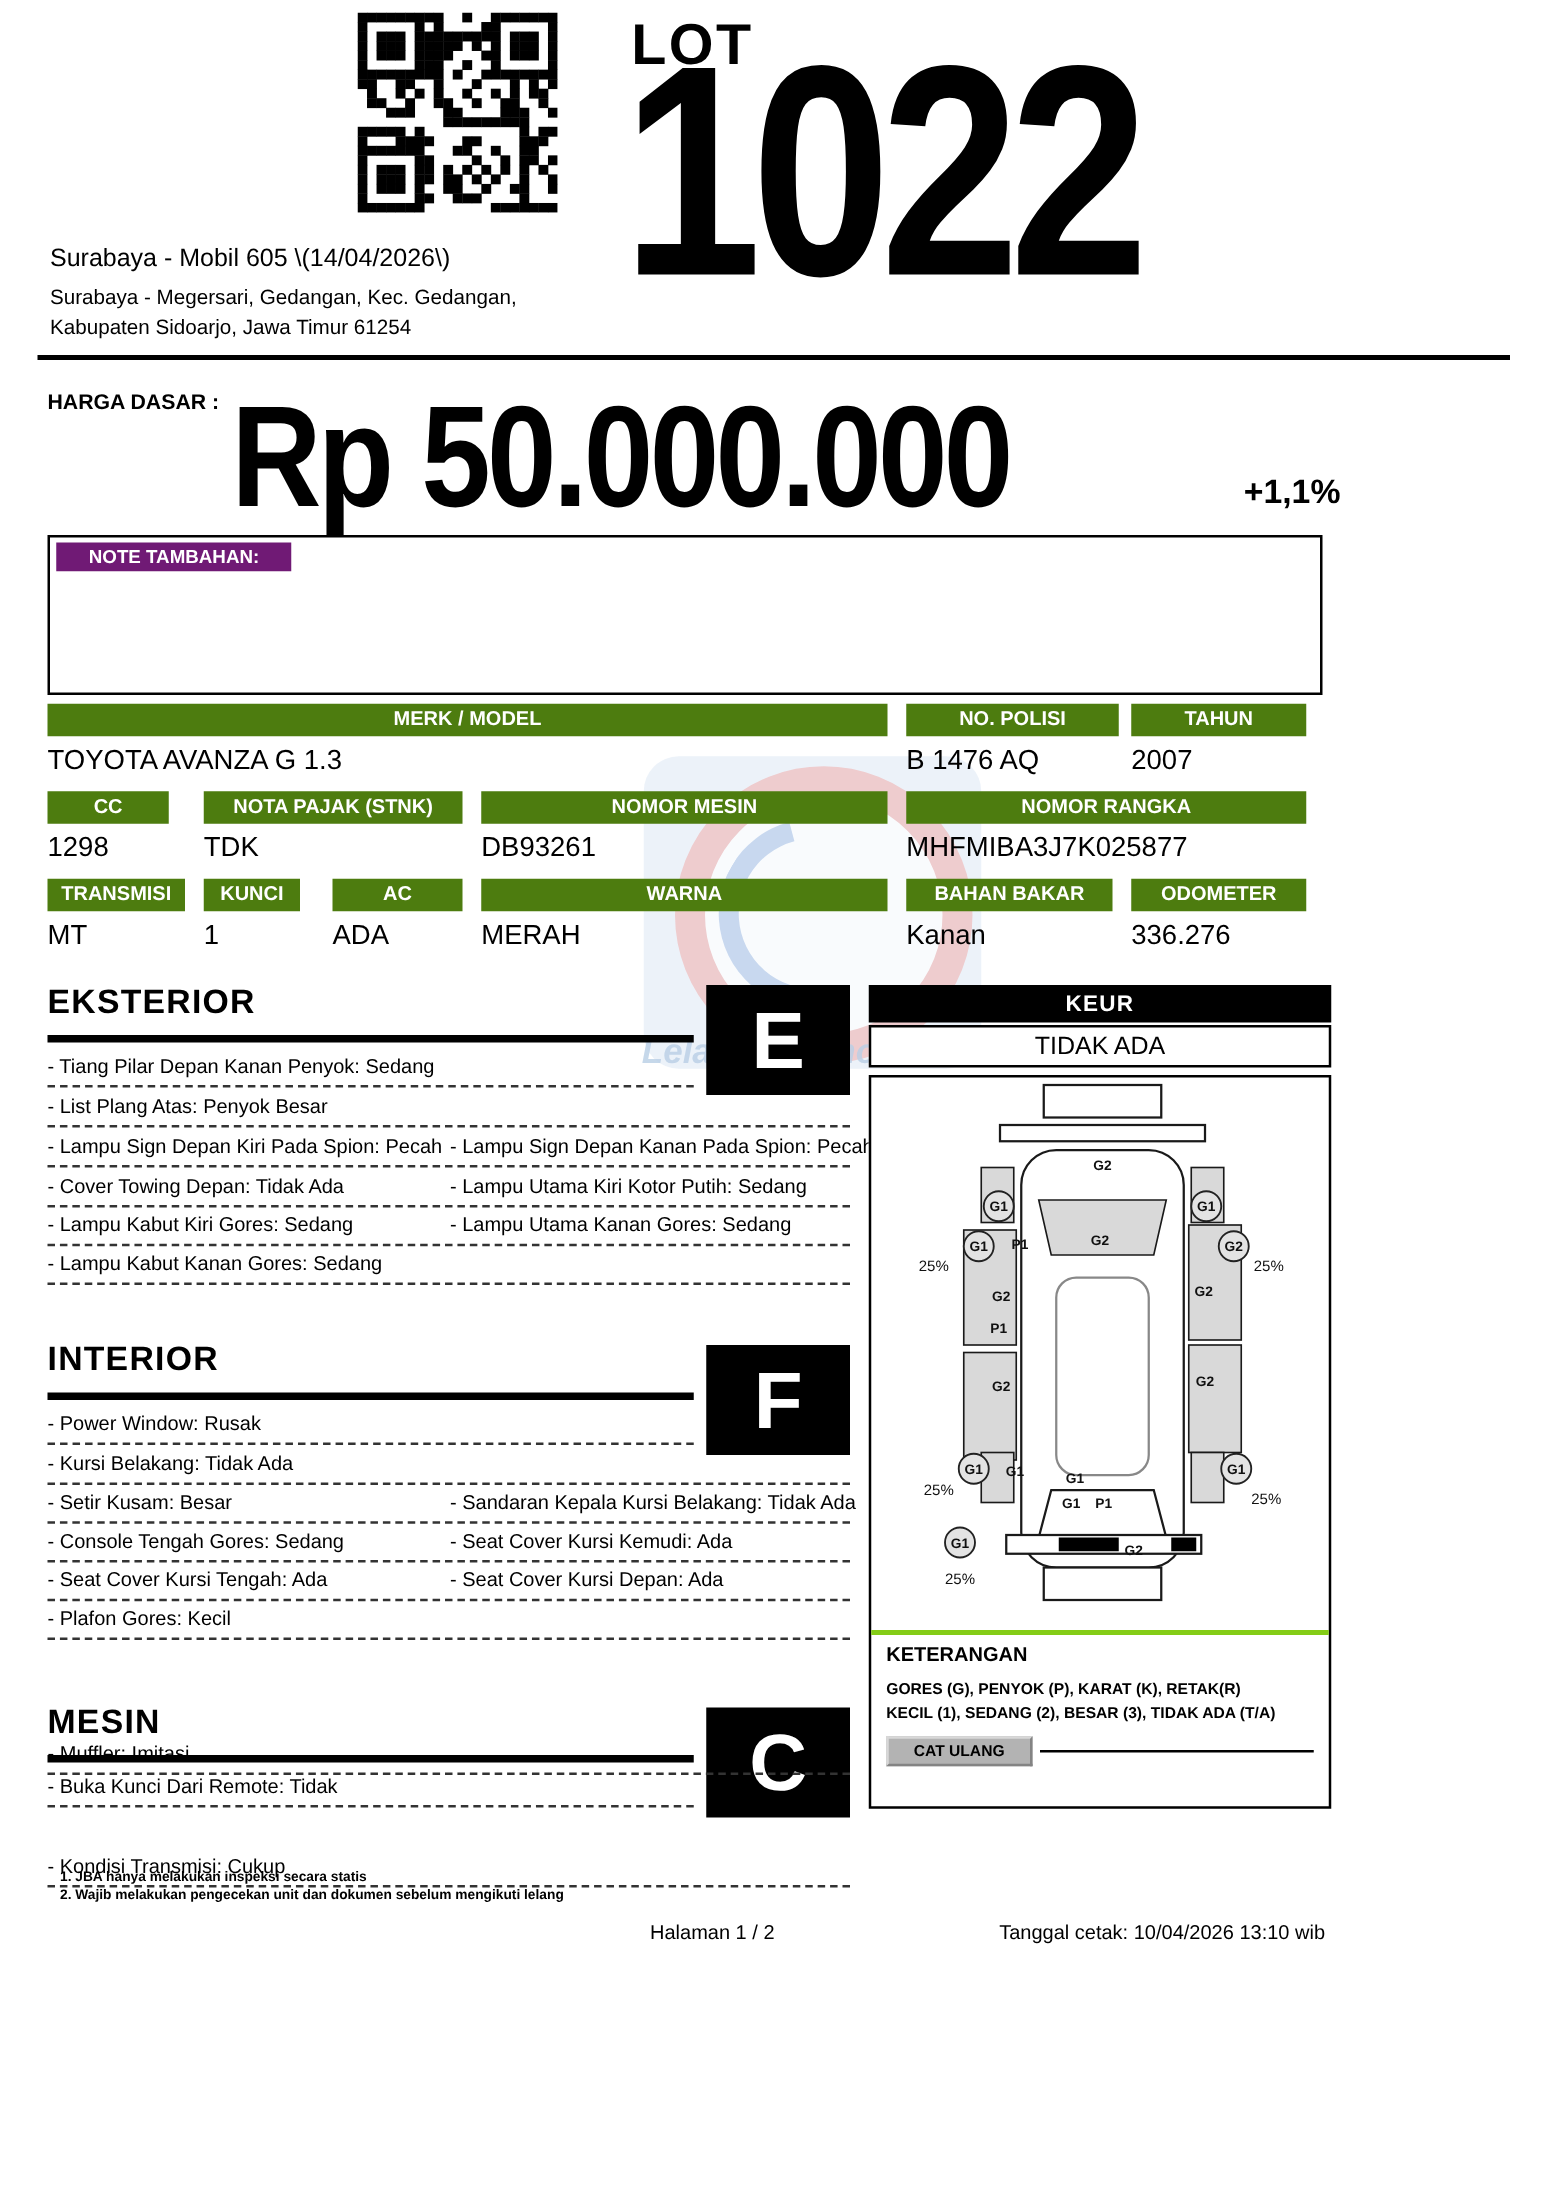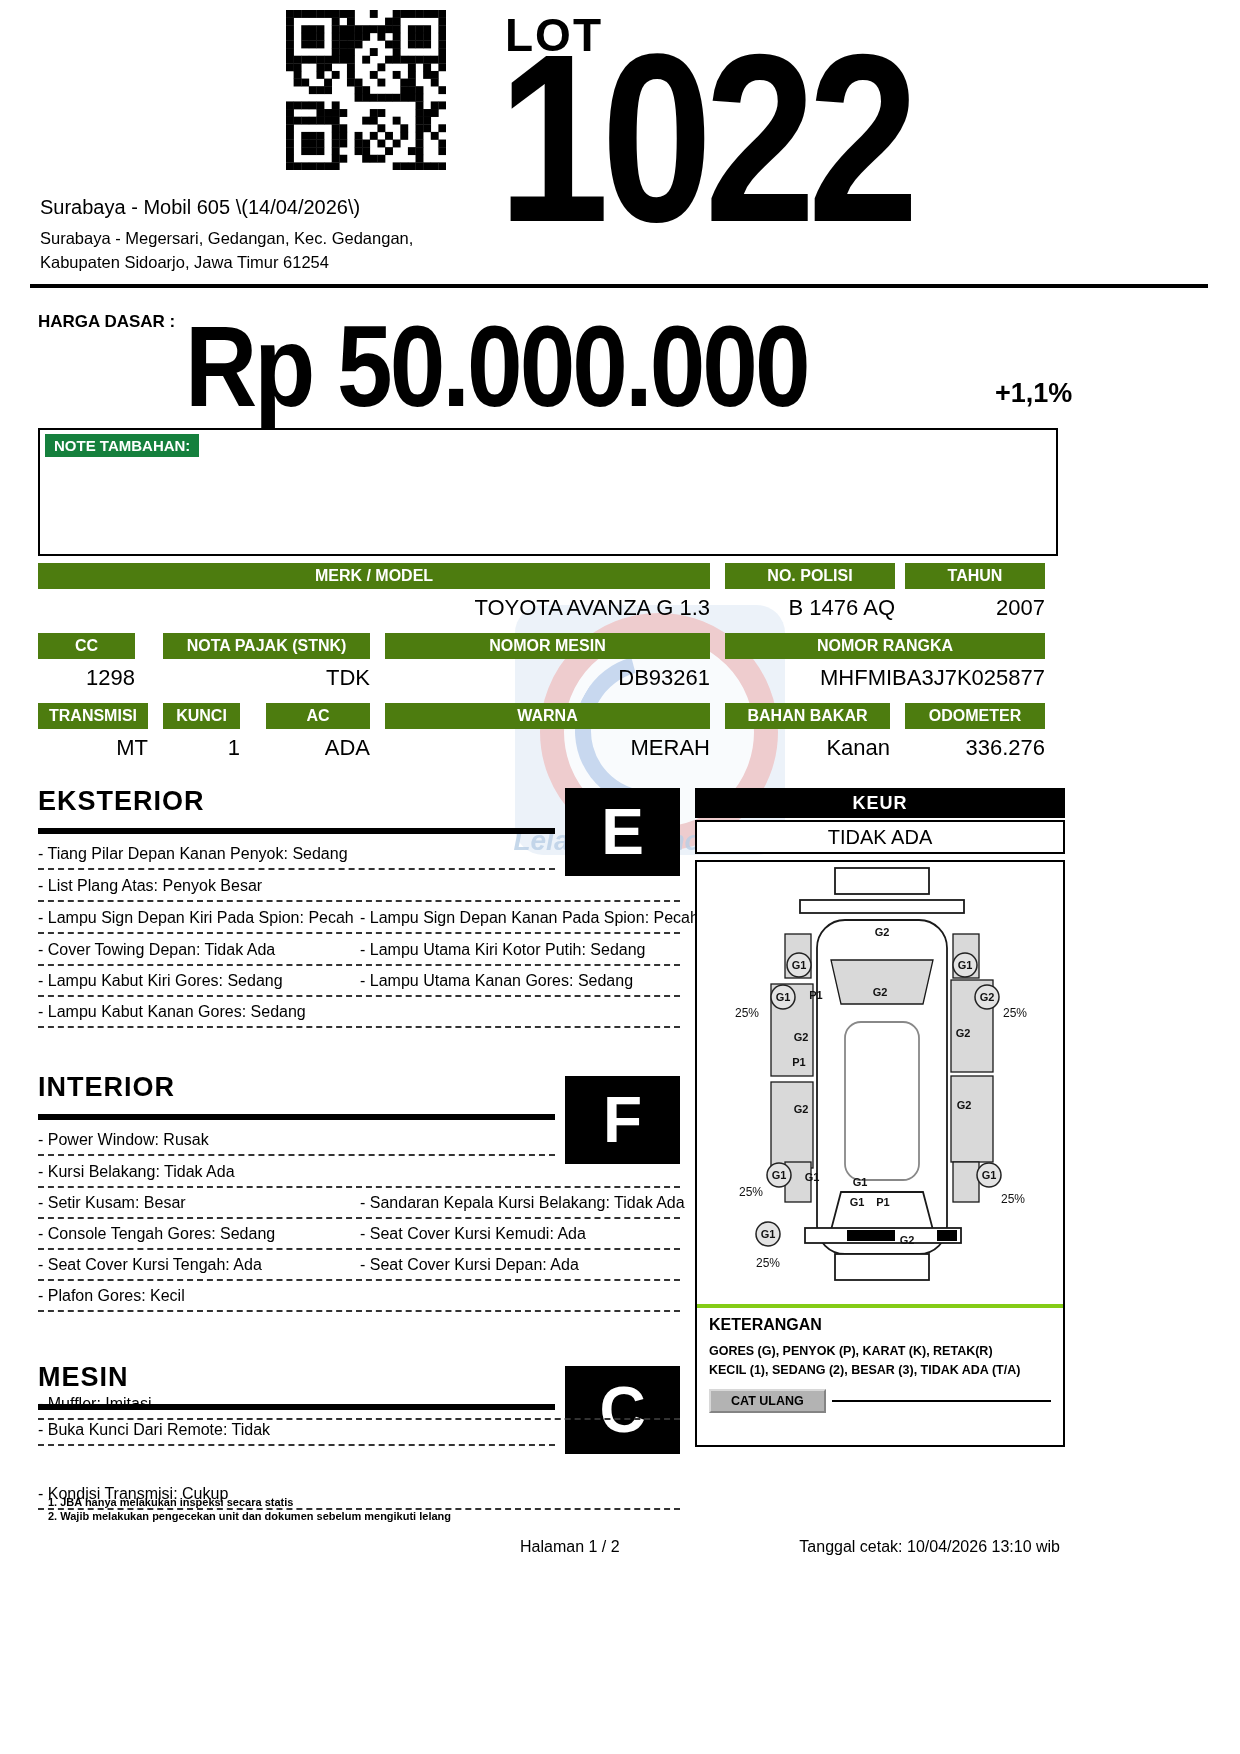--- a/index.html
+++ b/index.html
@@ -17,25 +17,25 @@
   .lot-label{font-weight:bold;font-size:46px;letter-spacing:2px;}
   .lot-number{font-weight:bold;font-size:200px;line-height:1;letter-spacing:-8px;transform:scaleY(1.2);transform-origin:top left;}
   .auction-title{font-size:20px;}
   .addr{font-size:16.5px;line-height:24px;}
   .divider{background:#000;height:4px;}
   .harga-label{font-size:17px;font-weight:bold;}
   .harga-value{font-weight:bold;font-size:100px;line-height:1;letter-spacing:-3px;transform:scaleY(1.15);transform-origin:top left;}
   .harga-pct{font-weight:bold;font-size:27px;}
   
   .note-box{border:2px solid #000;}
-  .note-label{position:absolute;left:5px;top:4px;background:#15803d;color:#fff;font-weight:bold;font-size:15px;padding:3px 9px;}
+  .note-label{position:absolute;left:5px;top:4px;background:#701a75;color:#fff;font-weight:bold;font-size:15px;padding:3px 26px;}
   .note-content{position:absolute;left:150px;top:8px;font-size:18px;width:850px;}
   
   .th{position:absolute;background:#4d7c0f;color:#fff;font-weight:bold;font-size:16px;text-align:center;height:26px;line-height:26px;}
-  .tv{position:absolute;font-size:22px;text-align:right;height:30px;line-height:30px;}
+  .tv{position:absolute;font-size:22px;text-align:left;height:30px;line-height:30px;}
   
   .sec-title{position:absolute;font-size:27px;font-weight:bold;letter-spacing:1px;}
   .sec-rule{position:absolute;background:#000;height:6px;width:517px;}
   .grade-box{position:absolute;left:565px;width:115px;height:88px;background:#000;color:#fff;
              font-weight:bold;font-size:64px;text-align:center;line-height:88px;}
   .sec-row{position:absolute;left:38px;height:26px;border-bottom:2px dashed #333;font-size:16px;line-height:24px;white-space:nowrap;}
   .r-short{width:517px;}
   .r-full{width:642px;}
   .sec-row .right{position:absolute;left:322px;top:0;}
   

